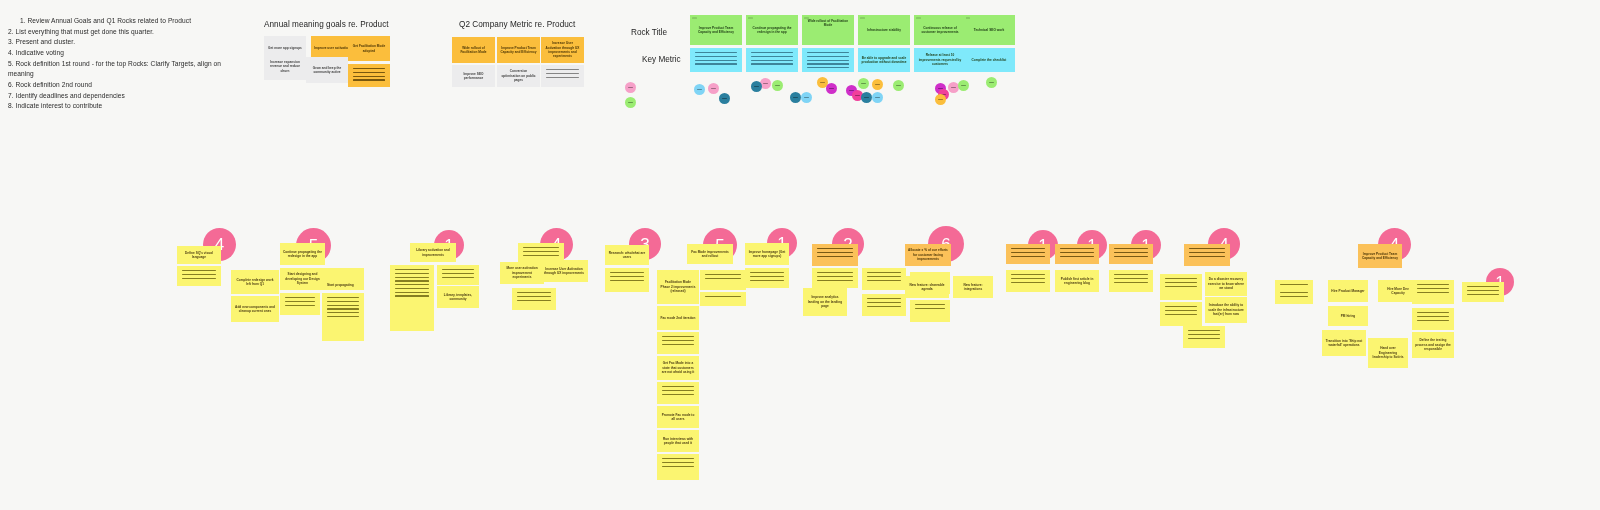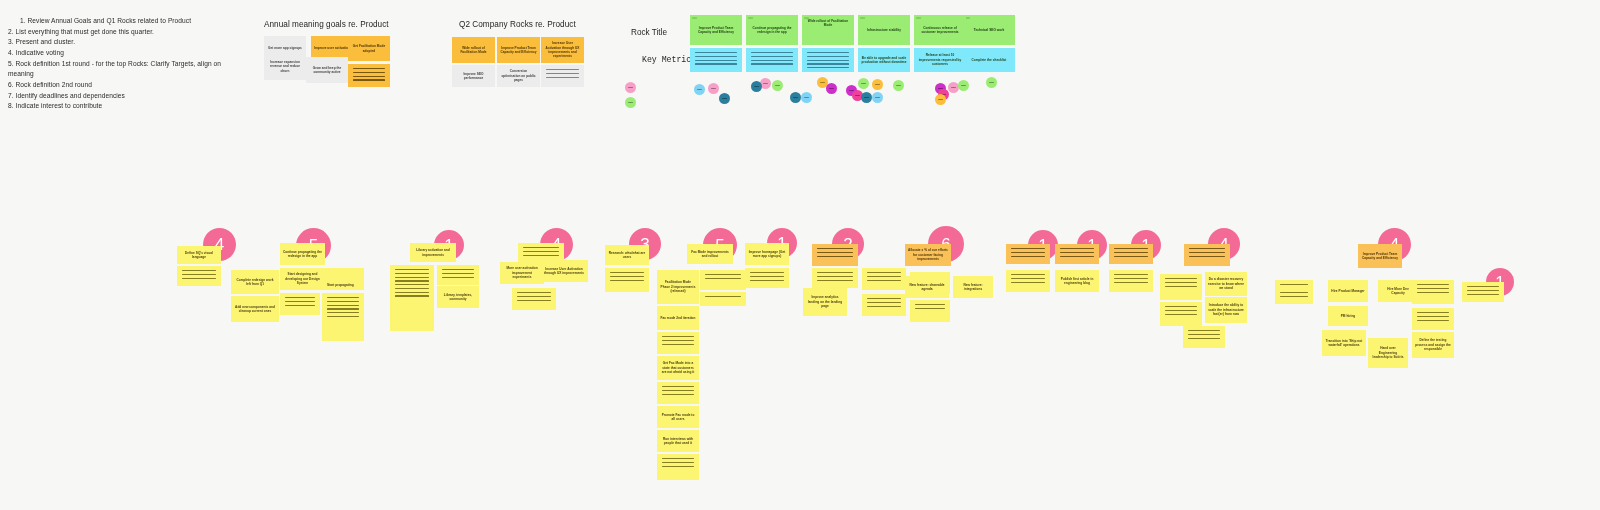--- a/index.html
+++ b/index.html
@@ -118,21 +118,21 @@
   <div class="note c-grey" style="left:306px; top:57px; width:42px; height:26px;">
     <span class="txt">Grow and keep the community active</span>
     </div>
   <div class="note c-orange lines" style="left:348px; top:64px; width:42px; height:23px;">
     <i></i>
       <i></i>
       <i></i>
       <i></i>
     </div>
 
-  <div class="sec-title" style="left:459px; top:20px;">Q2 Company Rocks re. Product</div>
+  <div class="sec-title" style="left:459px; top:20px;">Q2 Company Metric re. Product</div>
 
   <div class="note c-orange" style="left:452px; top:37px; width:43px; height:26px;">
     <span class="txt">Wide rollout of Facilitation Mode</span>
     </div>
   <div class="note c-orange" style="left:497px; top:37px; width:43px; height:26px;">
     <span class="txt">Improve Product Team Capacity and Efficiency</span>
     </div>
   <div class="note c-orange" style="left:541px; top:37px; width:43px; height:26px;">
     <span class="txt">Increase User Activation through UX improvements and experiments</span>
     </div>
@@ -142,21 +142,21 @@
   <div class="note c-grey" style="left:497px; top:65px; width:43px; height:22px;">
     <span class="txt">Conversion optimisation on public pages</span>
     </div>
   <div class="note c-grey lines" style="left:541px; top:65px; width:43px; height:22px;">
     <i></i>
       <i></i>
       <i></i>
     </div>
 
   <div class="row-label" style="left:631px; top:28px;">Rock Title</div>
-  <div class="row-label" style="left:642px; top:55px;font-family:Liberation Mono, monospace;">Key Metric</div>
+  <div class="row-label" style="left:642px; top:55px;">Key Metric</div>
 
   <div class="note c-green fold" style="left:690px; top:15px; width:52px; height:30px;">
     <span class="txt">Improve Product Team Capacity and Efficiency</span>
     </div>
   <div class="note c-cyan lines" style="left:690px; top:48px; width:52px; height:24px;">
     <i></i>
       <i></i>
       <i></i>
       <i></i>
     </div>

